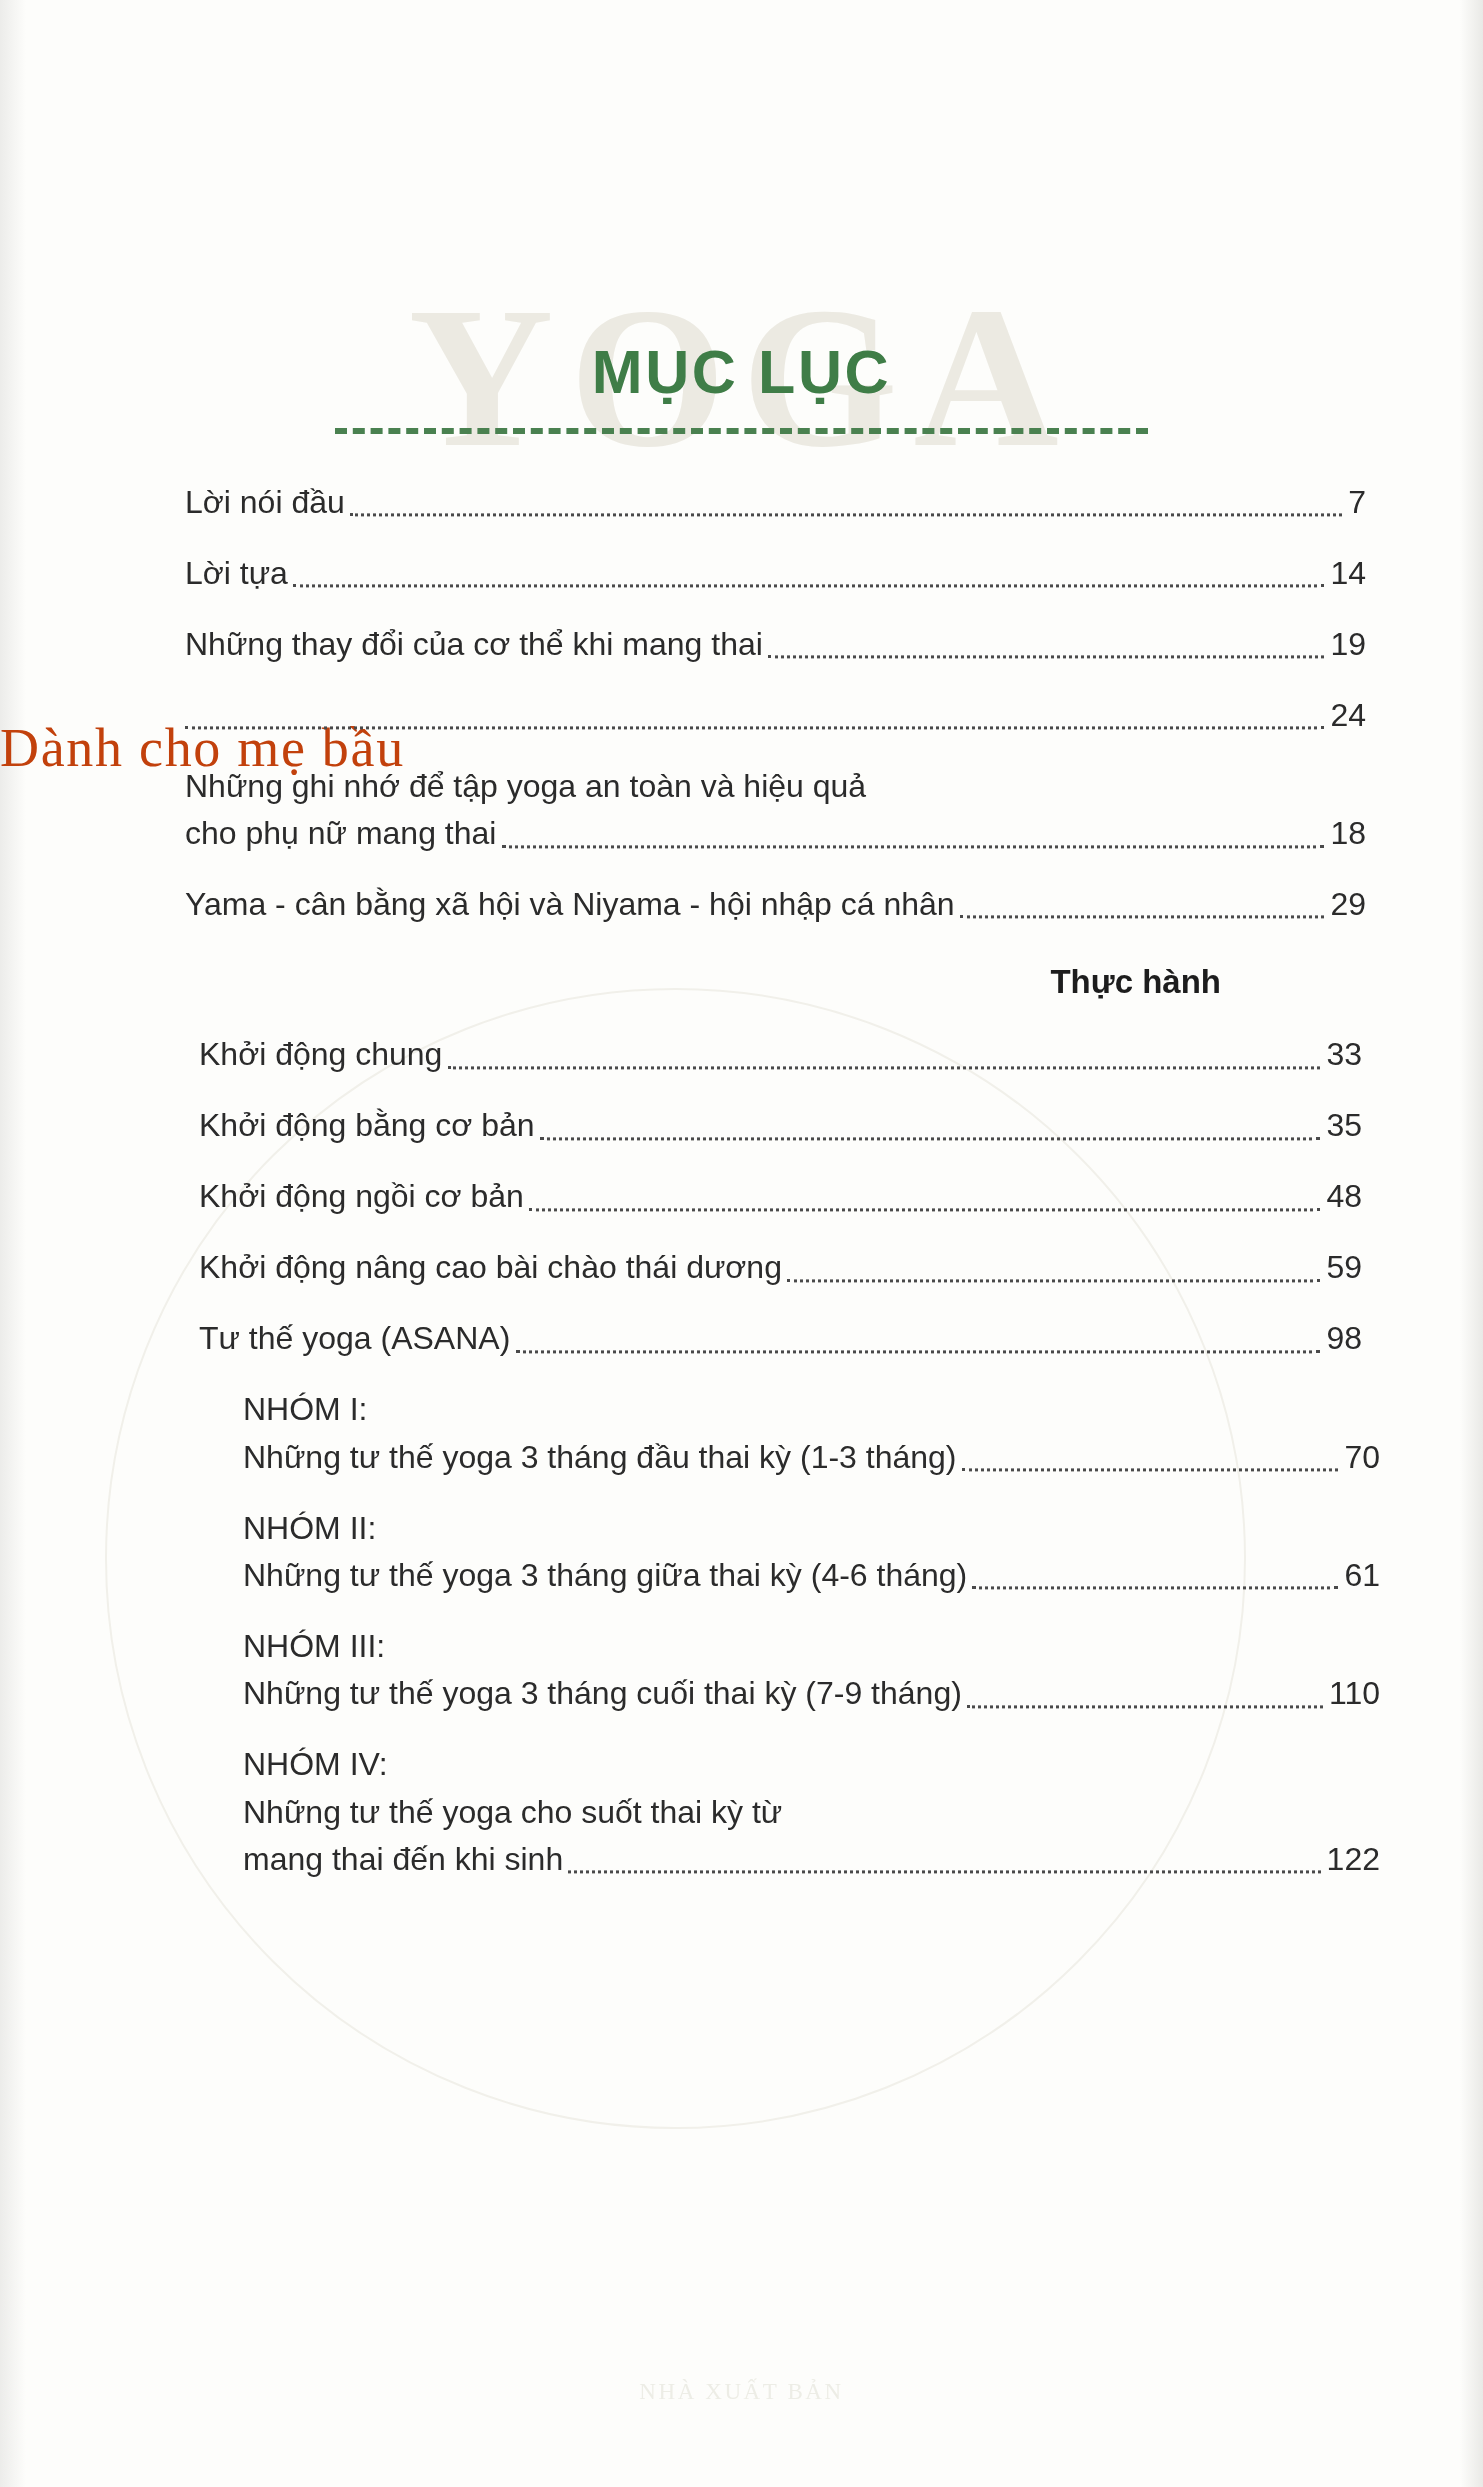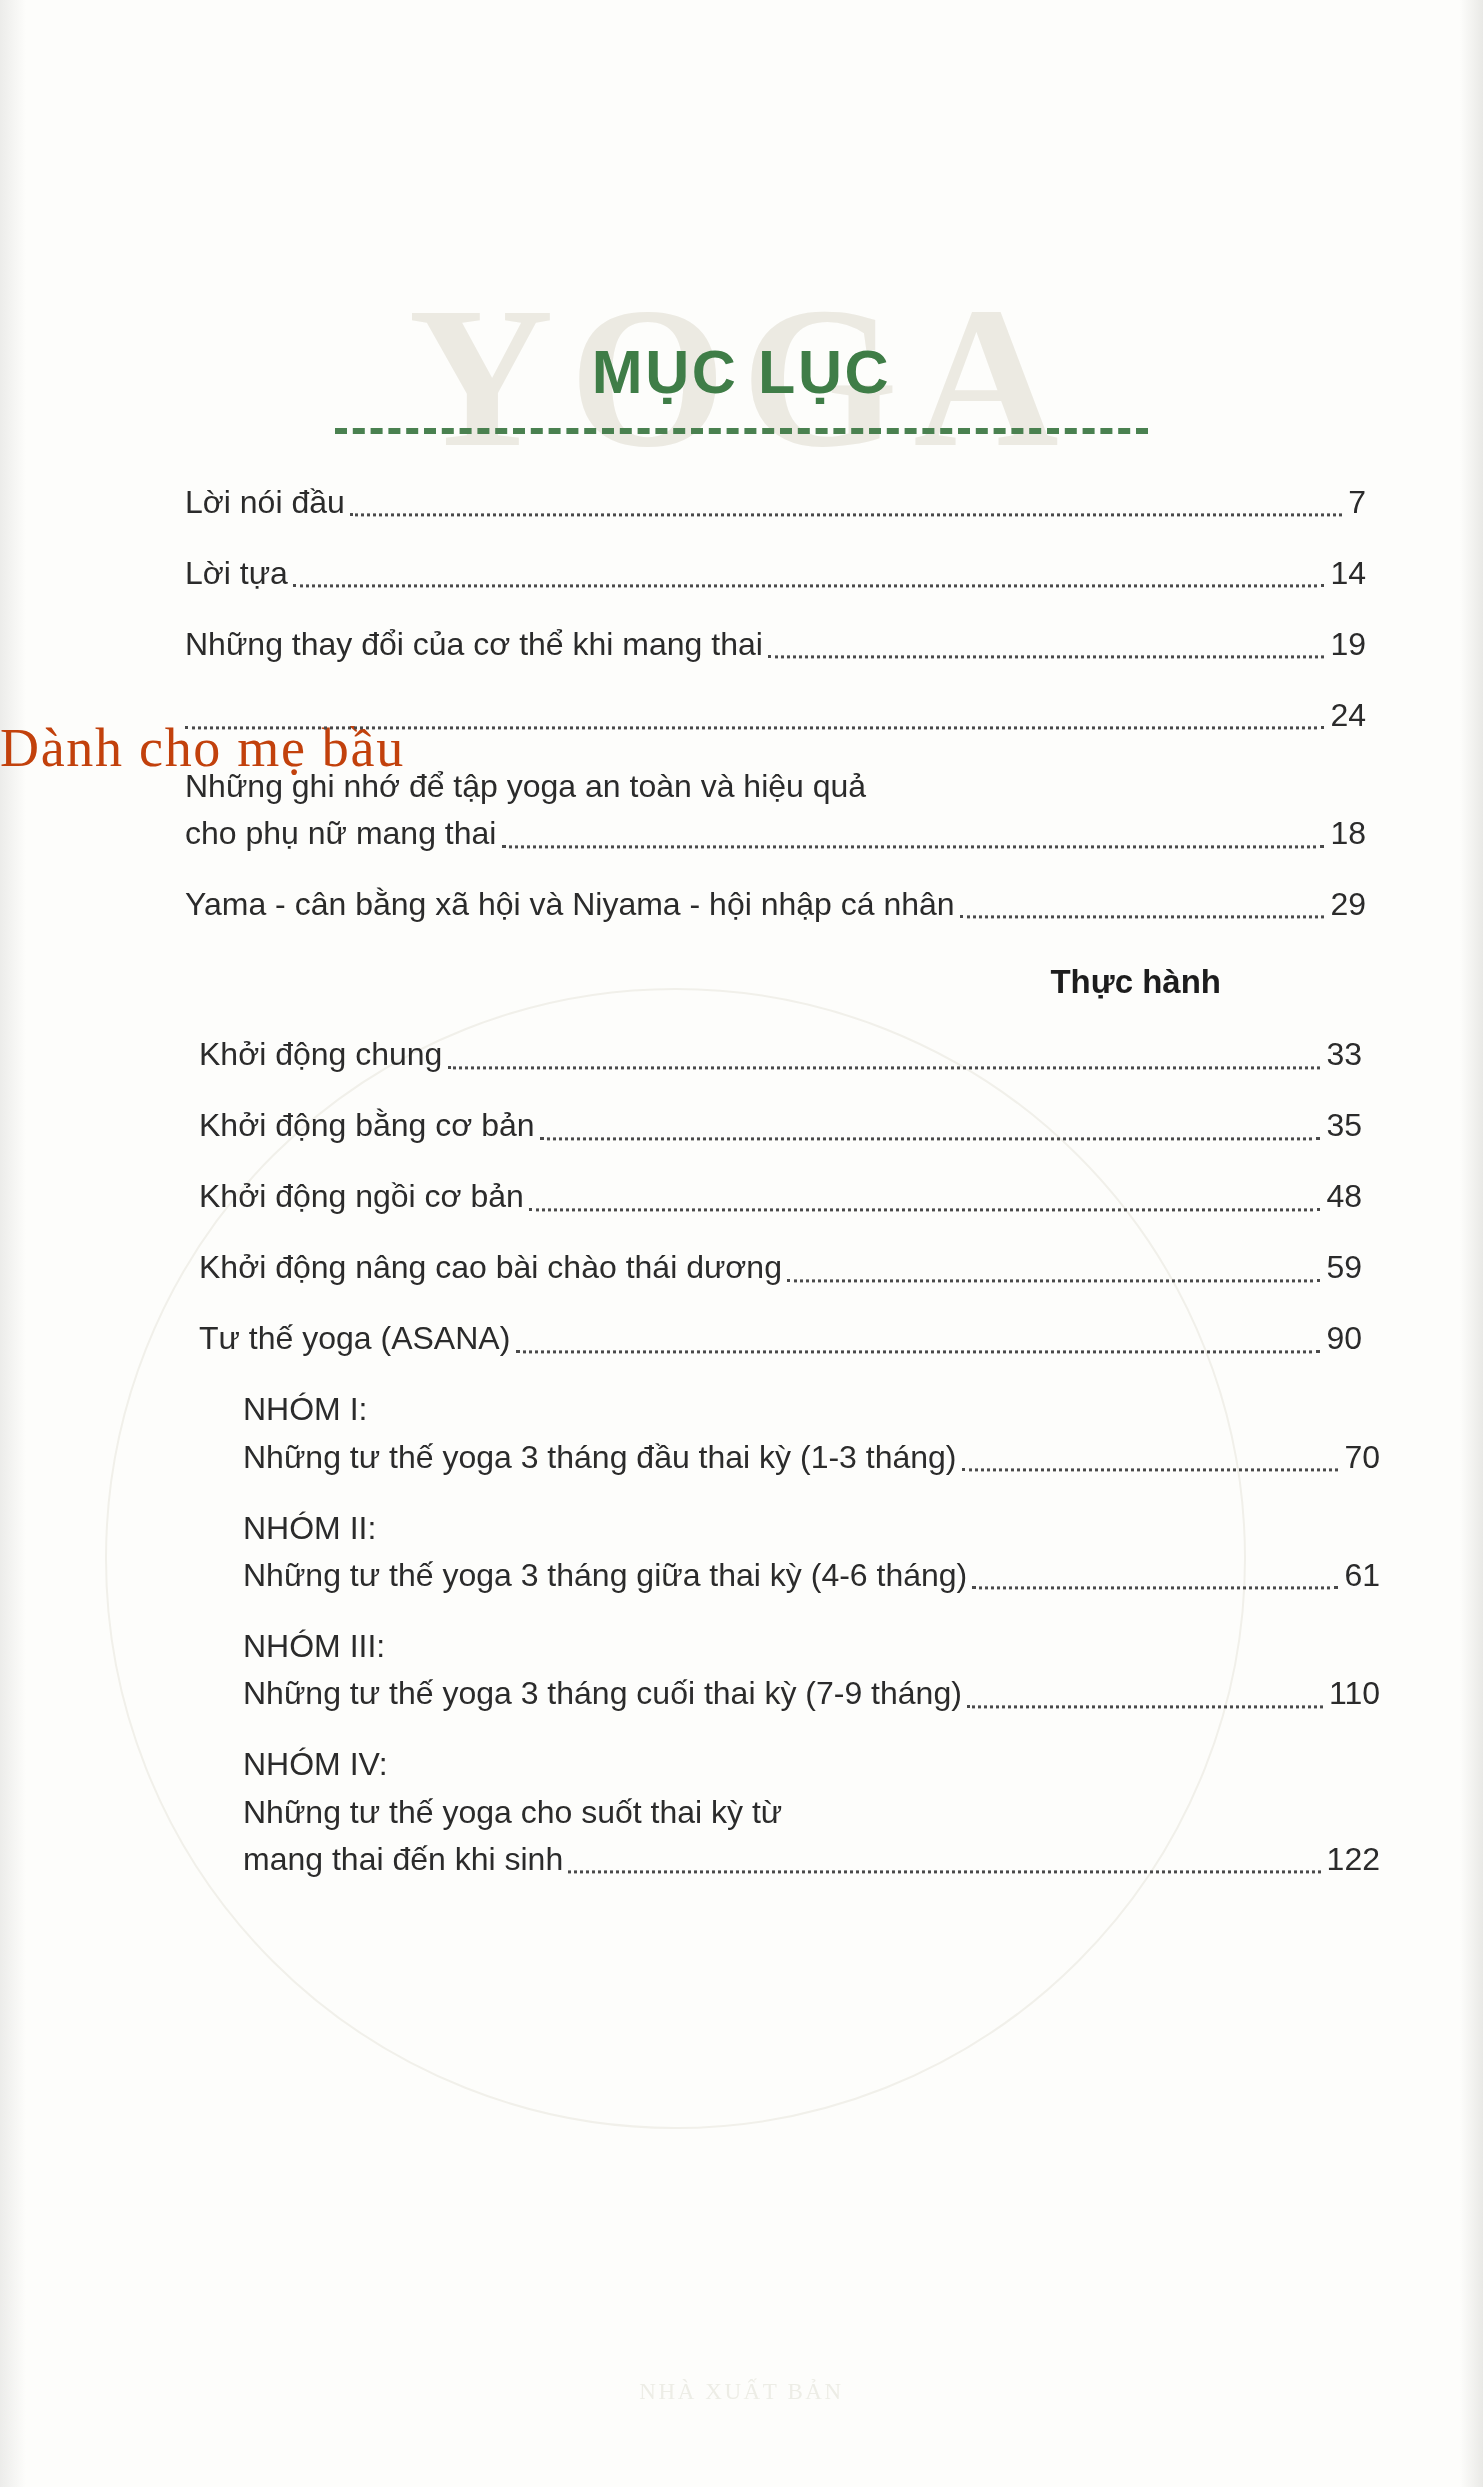--- a/index.html
+++ b/index.html
@@ -252,21 +252,21 @@
           <div class="entry">
             <span class="entry-text">Khởi động nâng cao bài chào thái dương</span>
             <span class="leader"></span>
             <span class="page-num">59</span>
           </div>
         </li>
         <li class="toc-row lvl1">
           <div class="entry">
             <span class="entry-text">Tư thế yoga (ASANA)</span>
             <span class="leader"></span>
-            <span class="page-num">90</span>
+            <span class="page-num">98</span>
           </div>
         </li>
         <li class="toc-row lvl2">
           <span class="plain-line">NHÓM I:</span>
           <div class="entry">
             <span class="entry-text">Những tư thế yoga 3 tháng đầu thai kỳ (1-3 tháng)</span>
             <span class="leader"></span>
             <span class="page-num">70</span>
           </div>
         </li>

